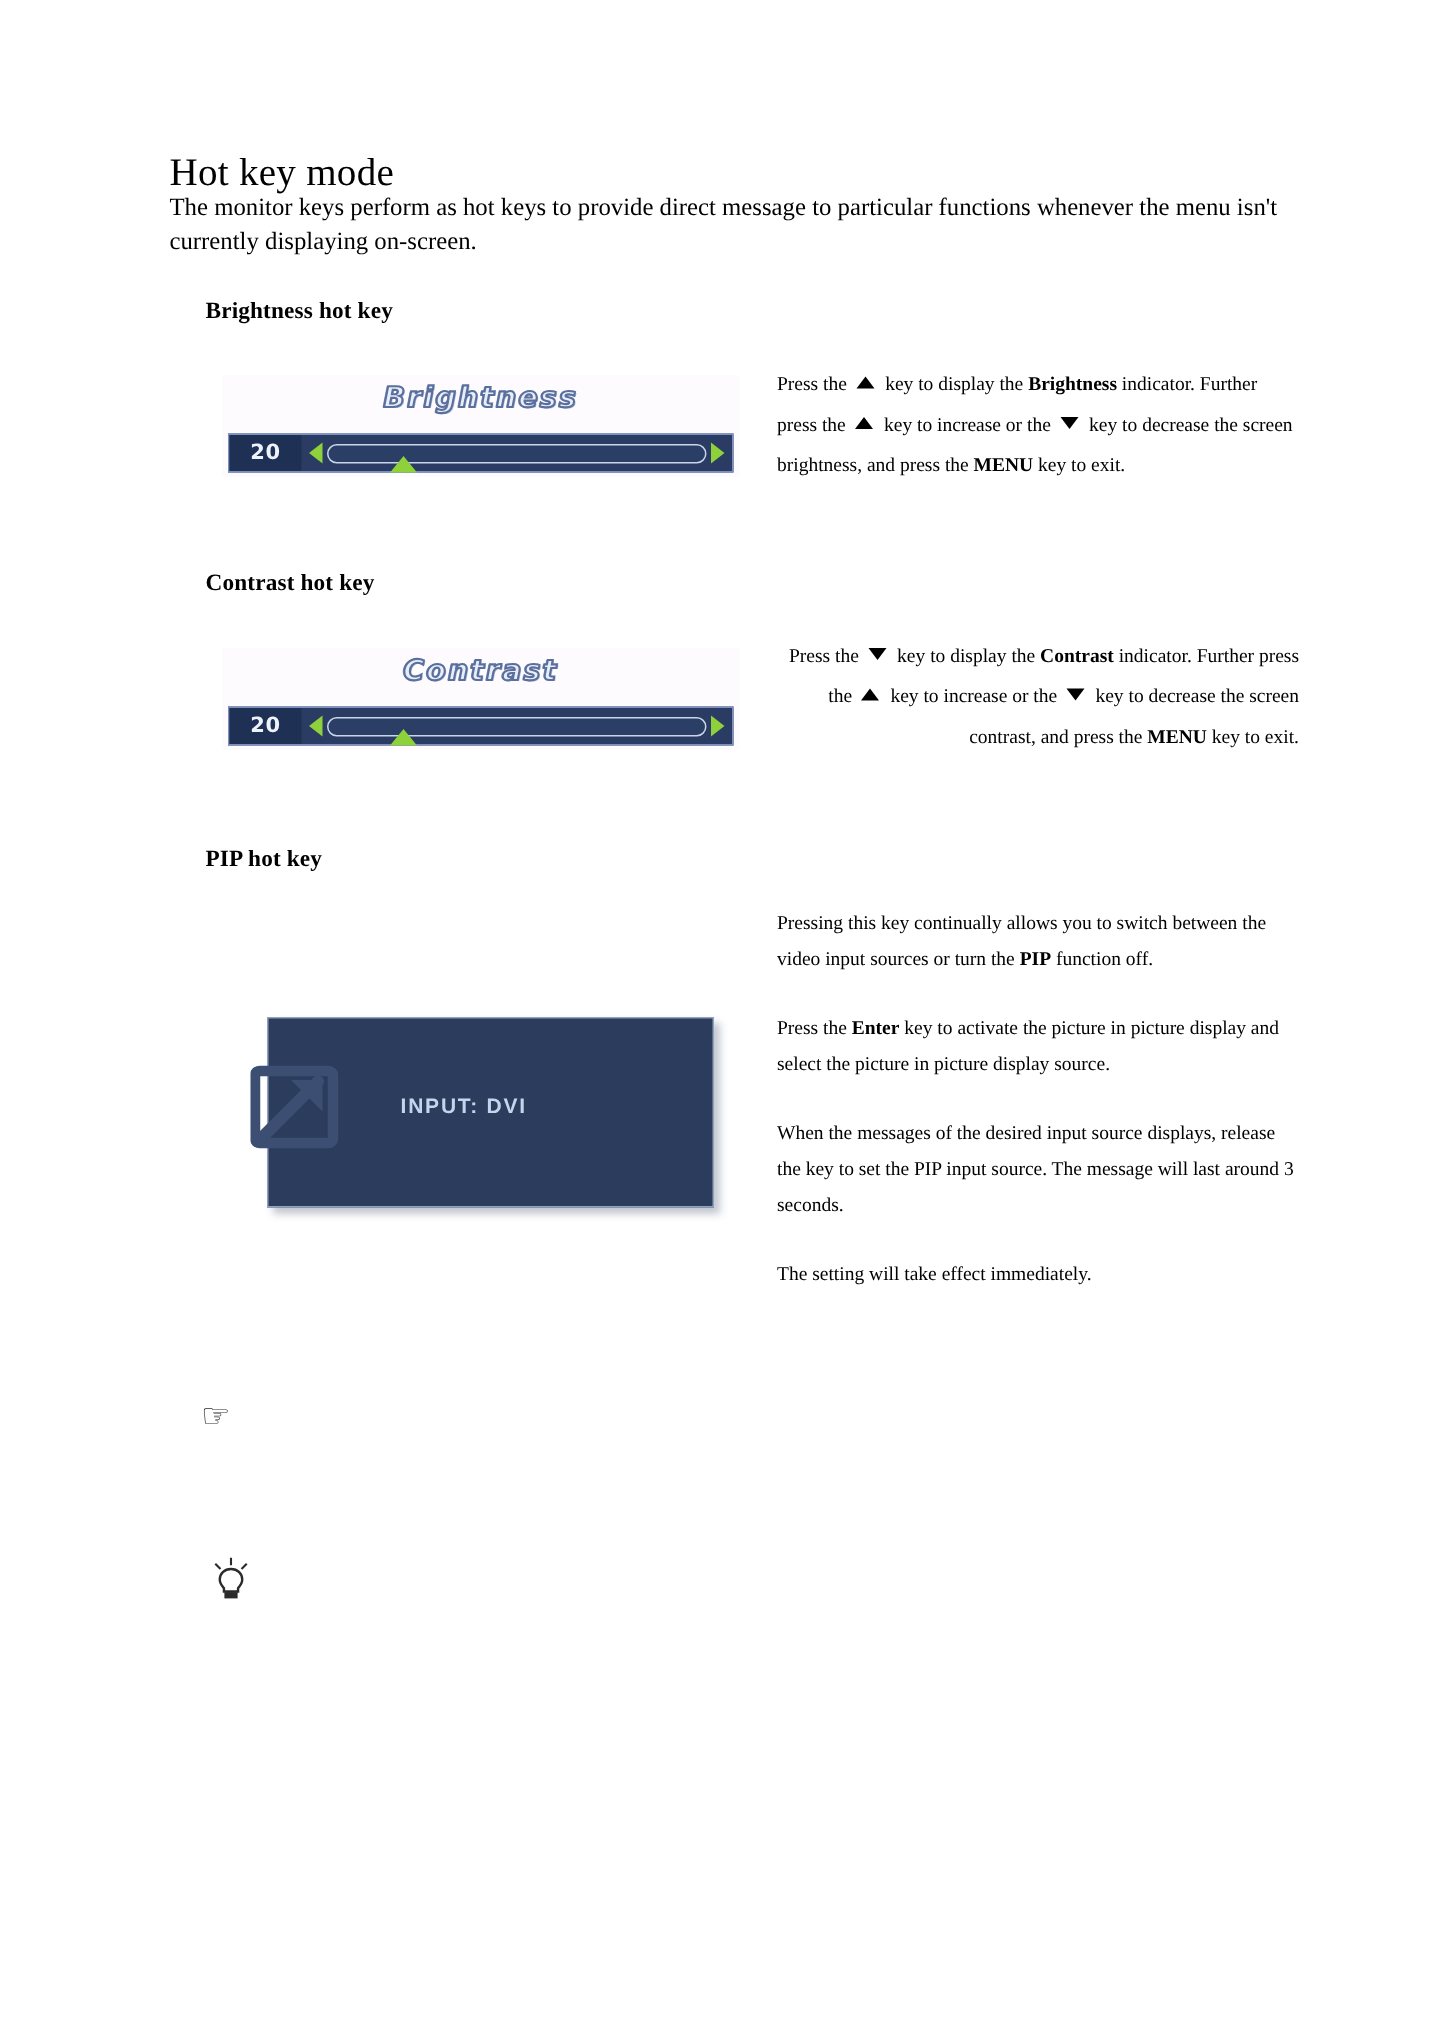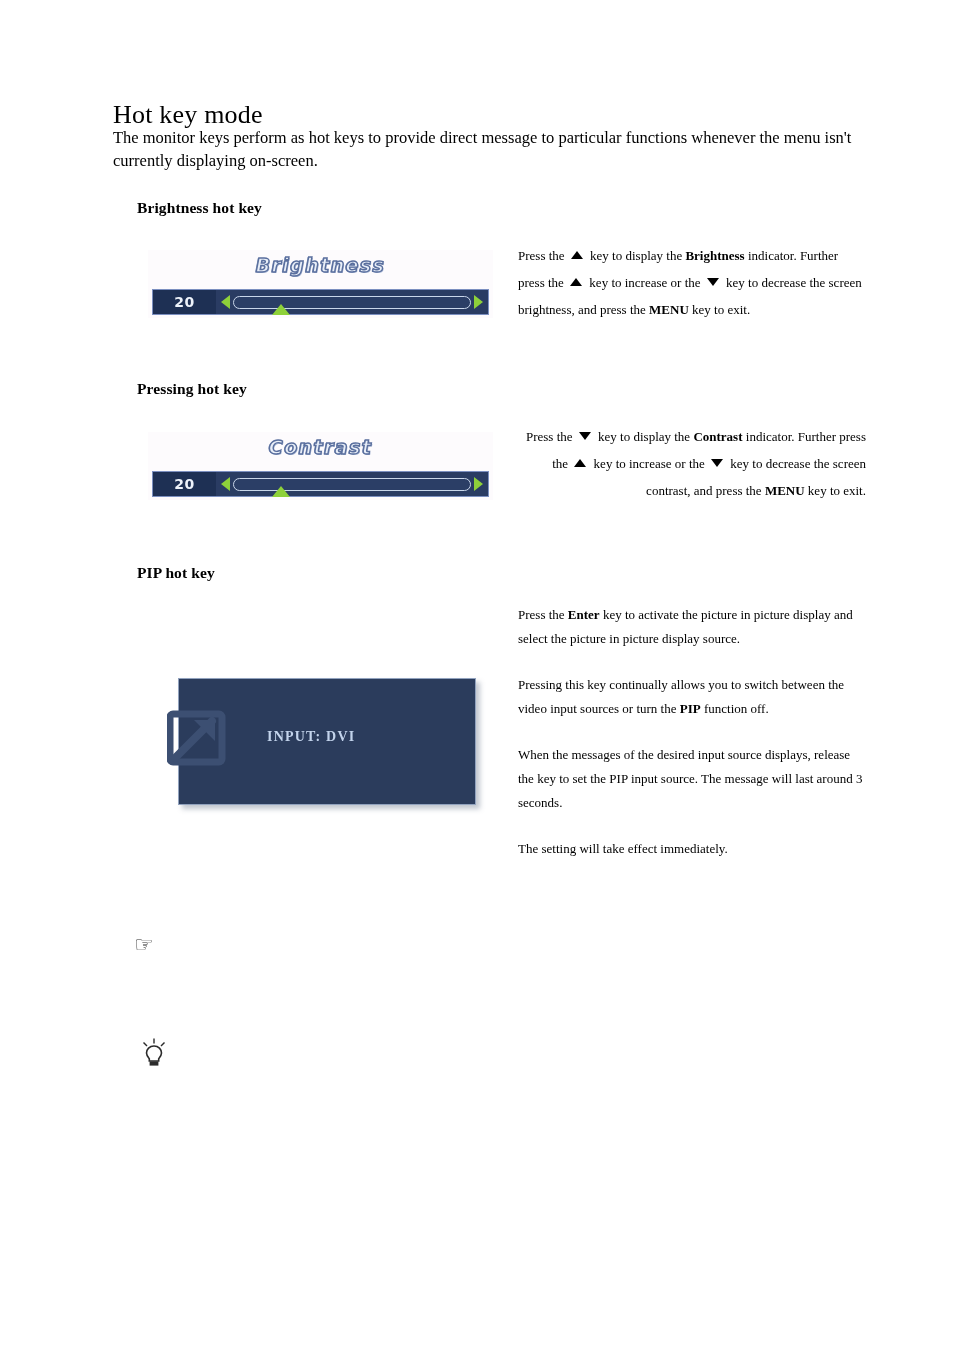--- a/index.html
+++ b/index.html
@@ -133,21 +133,21 @@
     width: 337px;
     height: 26px;
     background: #2a3c63;
     border: 1px solid #7b8fc0;
     box-sizing: border-box;
     display: flex;
     align-items: center;
   }
 
   .osd-value {
-    width: 63px;
+    width: 48px;
     height: 100%;
     background: #1e3054;
     color: #eef3fb;
     font-family: "DejaVu Sans", sans-serif;
     font-size: 14px;
     font-weight: bold;
     display: flex;
     align-items: center;
     justify-content: center;
     box-sizing: border-box;
@@ -211,21 +211,21 @@
     left: -12px;
     top: 31px;
     width: 62px;
     height: 56px;
   }
 
   .pip-text {
     position: absolute;
     left: 88px;
     top: 50px;
-    font-family: Liberation Serif, serif;
+    font-family: Liberation Sans, sans-serif;
     font-size: 14px;
     font-weight: bold;
     letter-spacing: 1.2px;
     color: #c3d4ec;
     white-space: nowrap;
   }
 
   
   .note-icon {
     position: absolute;
@@ -265,21 +265,21 @@
         <div class="osd-thumb" style="left:20%;"></div>
       </div>
       <div class="osd-arrow right"></div>
     </div>
   </div>
 
   <div class="col-right brightness">
     <p><span>Press the </span><span class="key-glyph up"></span><span> key to display the </span><b>Brightness</b><span> indicator. Further press the </span><span class="key-glyph up"></span><span> key to increase or the </span><span class="key-glyph down"></span><span> key to decrease the screen brightness, and press the </span><b>MENU</b><span> key to exit.</span></p>
   </div>
 
-  <div class="subhead contrast">Pressing hot key</div>
+  <div class="subhead contrast">Contrast hot key</div>
 
   <div class="osd contrast">
     <div class="osd-title">Contrast</div>
     <div class="osd-bar">
       <div class="osd-value">20</div>
       <div class="osd-arrow left"></div>
       <div class="osd-track">
         <div class="osd-thumb" style="left:20%;"></div>
       </div>
       <div class="osd-arrow right"></div>
@@ -295,22 +295,22 @@
   <div class="pip-box">
     <svg class="pip-icon" viewBox="0 0 62 56">
       <rect x="3" y="4" width="52" height="48" rx="3" ry="3" fill="none" stroke="#3c4f72" stroke-width="7"></rect>
       <path d="M8 48 L45 11" stroke="#3c4f72" stroke-width="8" stroke-linecap="round" fill="none"></path>
       <path d="M27 10 L48 10 L48 31 Z" fill="#3c4f72"></path>
     </svg>
     <div class="pip-text">INPUT: DVI</div>
   </div>
 
   <div class="col-right pip">
+    <p><span>Pressing this key continually allows you to switch between the video input sources or turn the </span><b>PIP</b><span> function off.</span></p>
     <p><span>Press the </span><b>Enter</b><span> key to activate the picture in picture display and select the picture in picture display source.</span></p>
-    <p><span>Pressing this key continually allows you to switch between the video input sources or turn the </span><b>PIP</b><span> function off.</span></p>
     <p>When the messages of the desired input source displays, release the key to set the PIP input source. The message will last around 3 seconds.</p>
     <p>The setting will take effect immediately.</p>
   </div>
 
   <div class="note-icon hand">☞</div>
 
   <svg class="note-icon bulb" viewBox="0 0 26 32">
     <path d="M13 8 C8.5 8 5.5 11.2 5.5 15 C5.5 17.6 7 19.3 8.3 20.8 L8.3 23 L17.7 23 L17.7 20.8 C19 19.3 20.5 17.6 20.5 15 C20.5 11.2 17.5 8 13 8 Z" fill="none" stroke="#2b2b2b" stroke-width="1.6"></path>
     <rect x="8.6" y="23.4" width="8.8" height="4.2" fill="#2b2b2b"></rect>
     <line x1="13" y1="0.5" x2="13" y2="5.5" stroke="#2b2b2b" stroke-width="1.4"></line>

